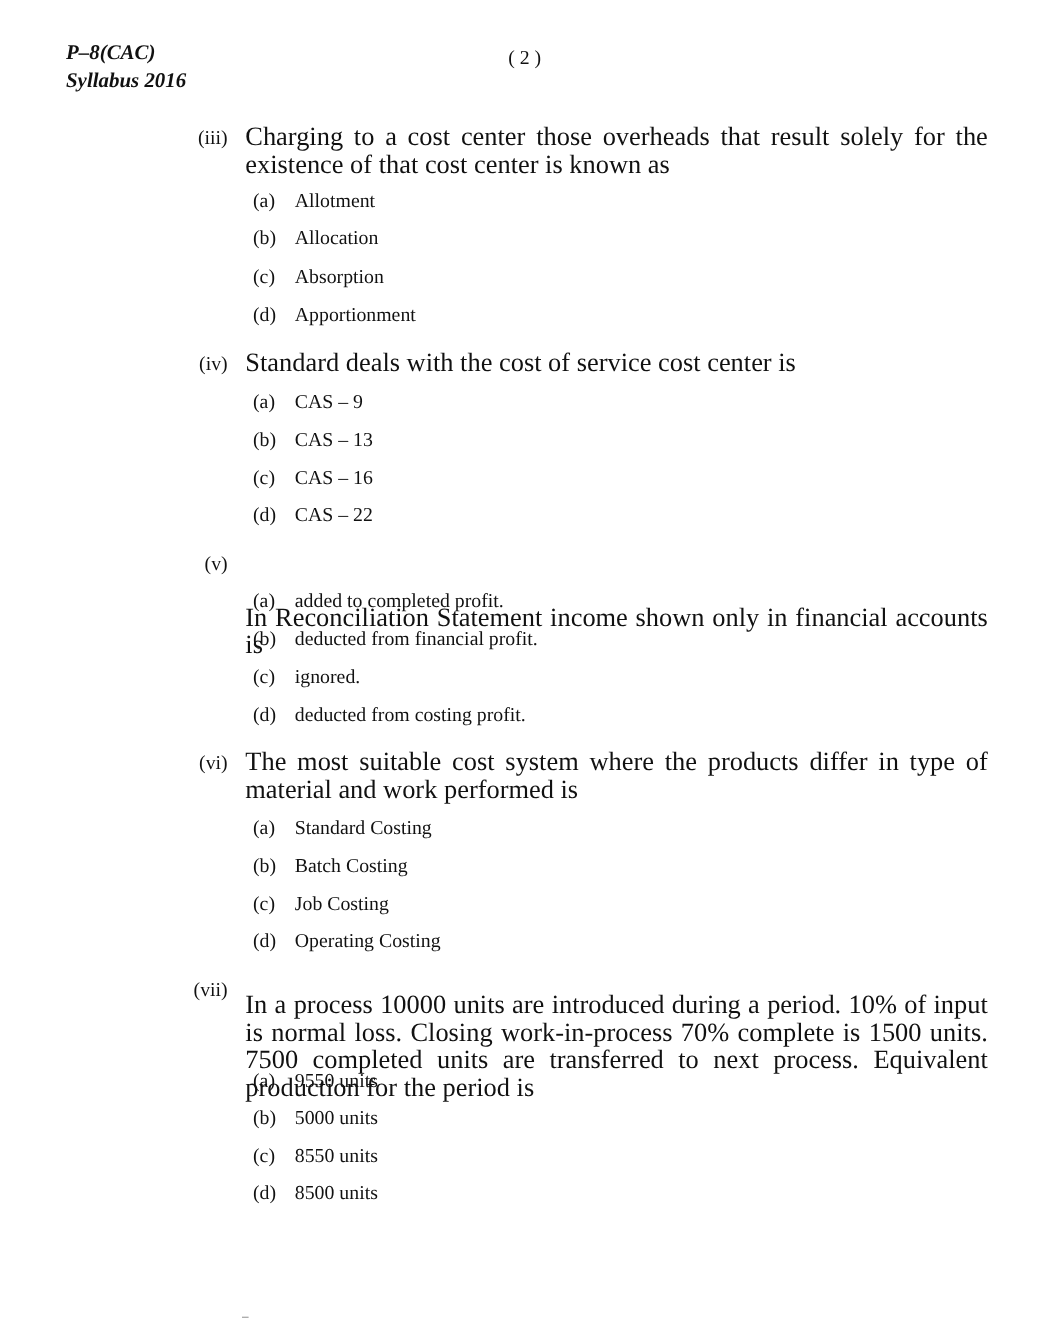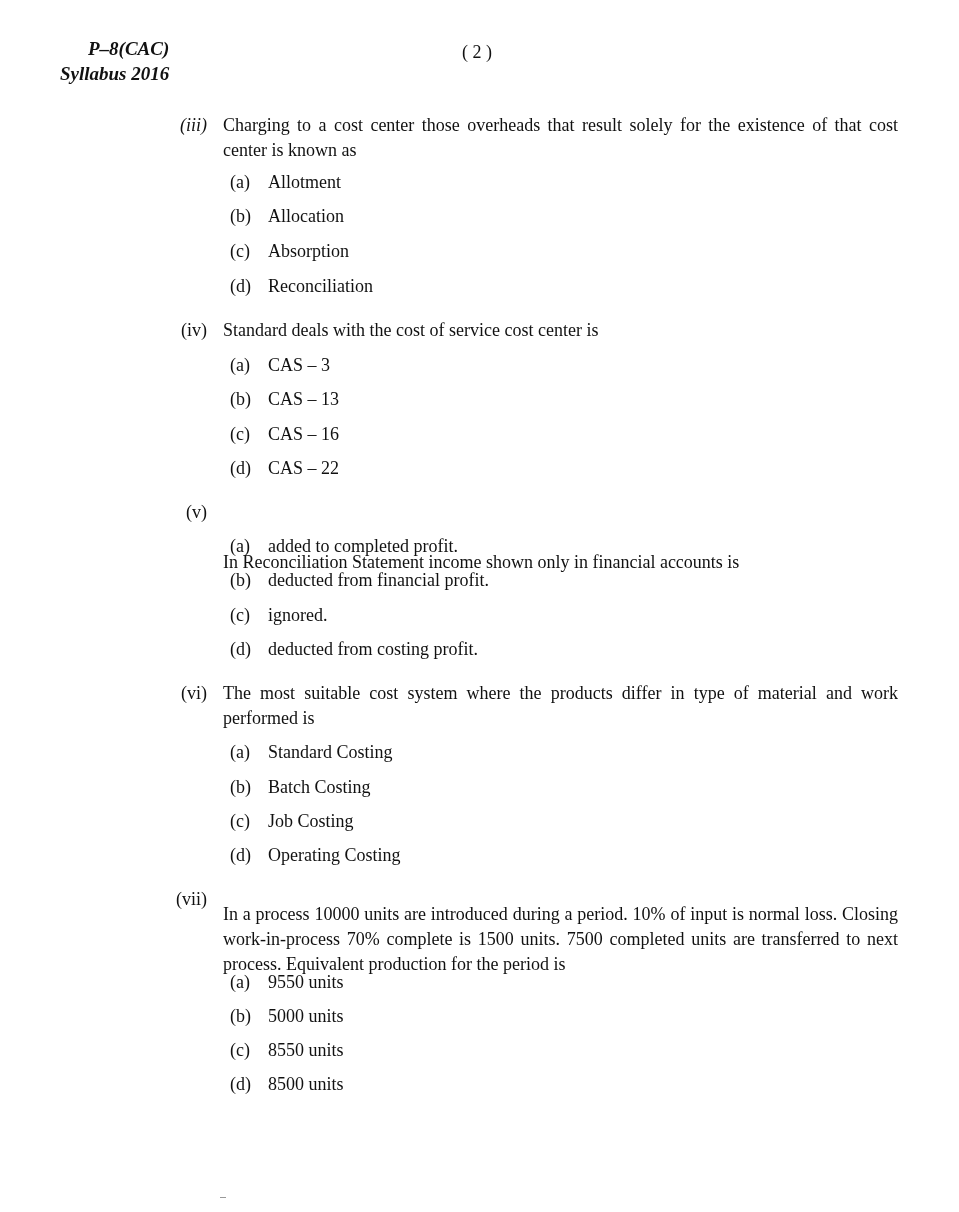--- a/index.html
+++ b/index.html
@@ -3,34 +3,34 @@
   <meta charset="utf-8">
   <style>
     html, body { margin: 0; padding: 0; background: #ffffff; }
     body {
       width: 959px; height: 1212px; position: relative; overflow: hidden;
       font-family: "Liberation Serif", "DejaVu Serif", serif;
       color: #111111;
     }
     .header-left {
       position: absolute; left: 60px; top: 36px;
-      font-weight: bold; font-style: italic; font-size: 19px; line-height: 25px; text-align: right;
+      font-weight: bold; font-style: italic; font-size: 19px; line-height: 25px;
     }
     .page-number {
       position: absolute; left: 462px; top: 42px; font-size: 18px;
     }
     .questions { position: absolute; left: 0; top: 0; width: 959px; }
     .question { position: absolute; left: 0; width: 959px; }
     .q-num {
       position: absolute; width: 60px; text-align: right; left: 147px;
       font-size: 18px; line-height: 25px;
     }
     .q-text {
       position: absolute; left: 223px; width: 675px;
-      font-size: 18px; line-height: 25px; text-align: justify;
+      font-size: 24px; line-height: 25px; text-align: justify;
       text-align-last: left;
     }
     .option {
       position: absolute; left: 0; font-size: 18px; line-height: 25px;
     }
     .opt-label { position: absolute; left: 230px; }
     .opt-text { position: absolute; left: 268px; white-space: nowrap; }
     .stray-mark {
       position: absolute; left: 220px; top: 1197px; width: 6px; height: 1px; background: #999;
     }
@@ -40,46 +40,46 @@
 
 <div class="header-left">
   <div>P–8(CAC)</div>
   <div>Syllabus 2016</div>
 </div>
 <div class="page-number">( 2 )</div>
 
 <div class="questions">
 
   <div class="question" style="top:113px;">
-    <div class="q-num" style="top:0;font-style:italic;">(iii)</div>
+    <div class="q-num" style="top:0;">(iii)</div>
     <div class="q-text" style="top:0;">Charging to a cost center those overheads that result solely for the existence of that cost center is known as</div>
     <div class="option" style="top:57px;">
       <span class="opt-label">(a)</span>
       <span class="opt-text">Allotment</span>
     </div>
     <div class="option" style="top:91px;">
       <span class="opt-label">(b)</span>
       <span class="opt-text">Allocation</span>
     </div>
     <div class="option" style="top:126px;">
       <span class="opt-label">(c)</span>
       <span class="opt-text">Absorption</span>
     </div>
     <div class="option" style="top:161px;">
       <span class="opt-label">(d)</span>
-      <span class="opt-text">Reconciliation</span>
+      <span class="opt-text">Apportionment</span>
     </div>
   </div>
 
   <div class="question" style="top:318px;">
     <div class="q-num" style="top:0;">(iv)</div>
     <div class="q-text" style="top:0;">Standard deals with the cost of service cost center is</div>
     <div class="option" style="top:35px;">
       <span class="opt-label">(a)</span>
-      <span class="opt-text">CAS – 3</span>
+      <span class="opt-text">CAS – 9</span>
     </div>
     <div class="option" style="top:69px;">
       <span class="opt-label">(b)</span>
       <span class="opt-text">CAS – 13</span>
     </div>
     <div class="option" style="top:104px;">
       <span class="opt-label">(c)</span>
       <span class="opt-text">CAS – 16</span>
     </div>
     <div class="option" style="top:138px;">

